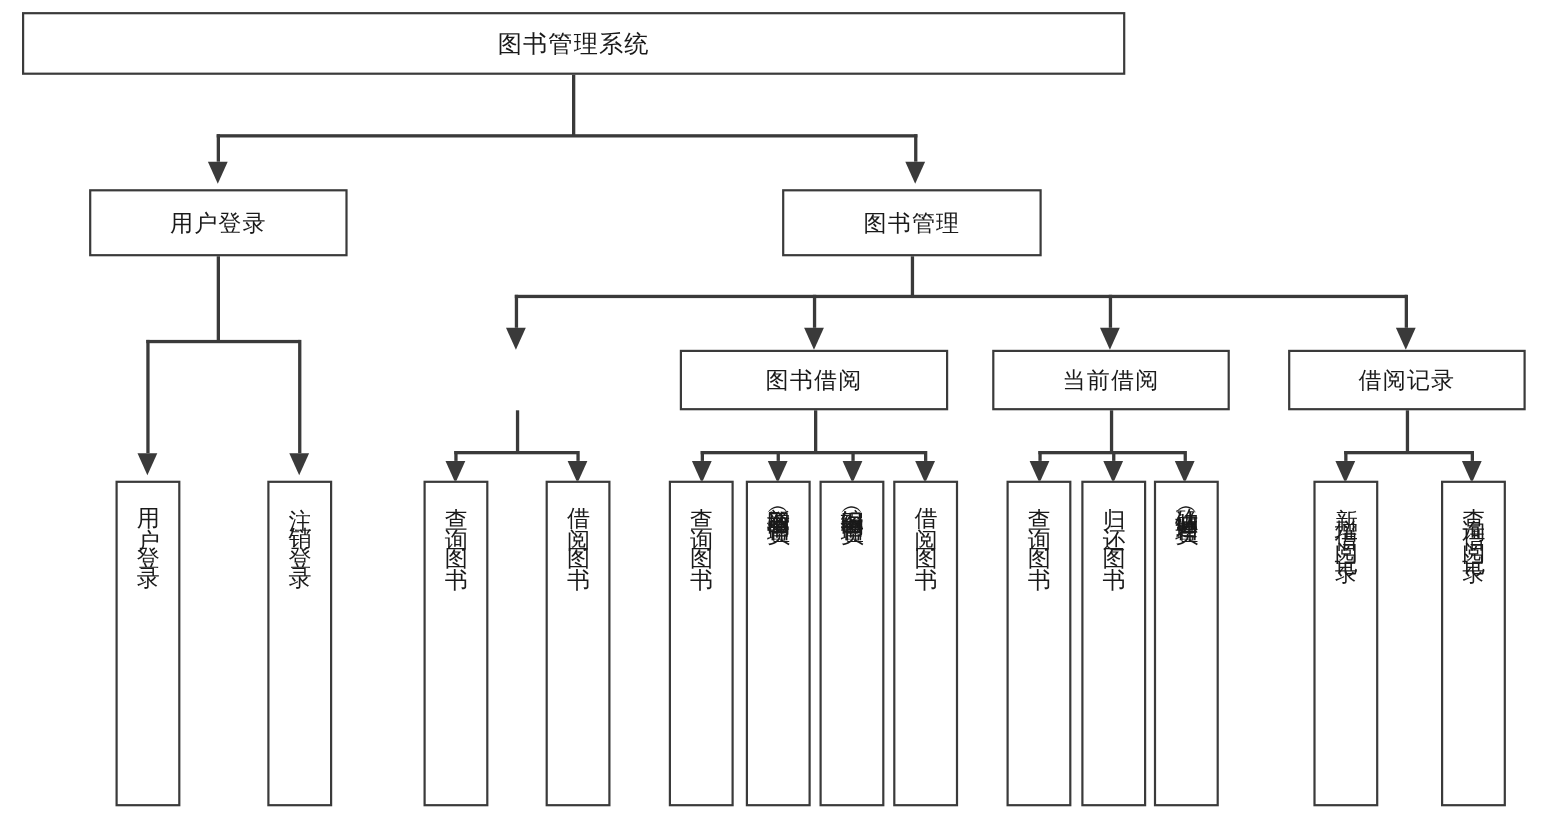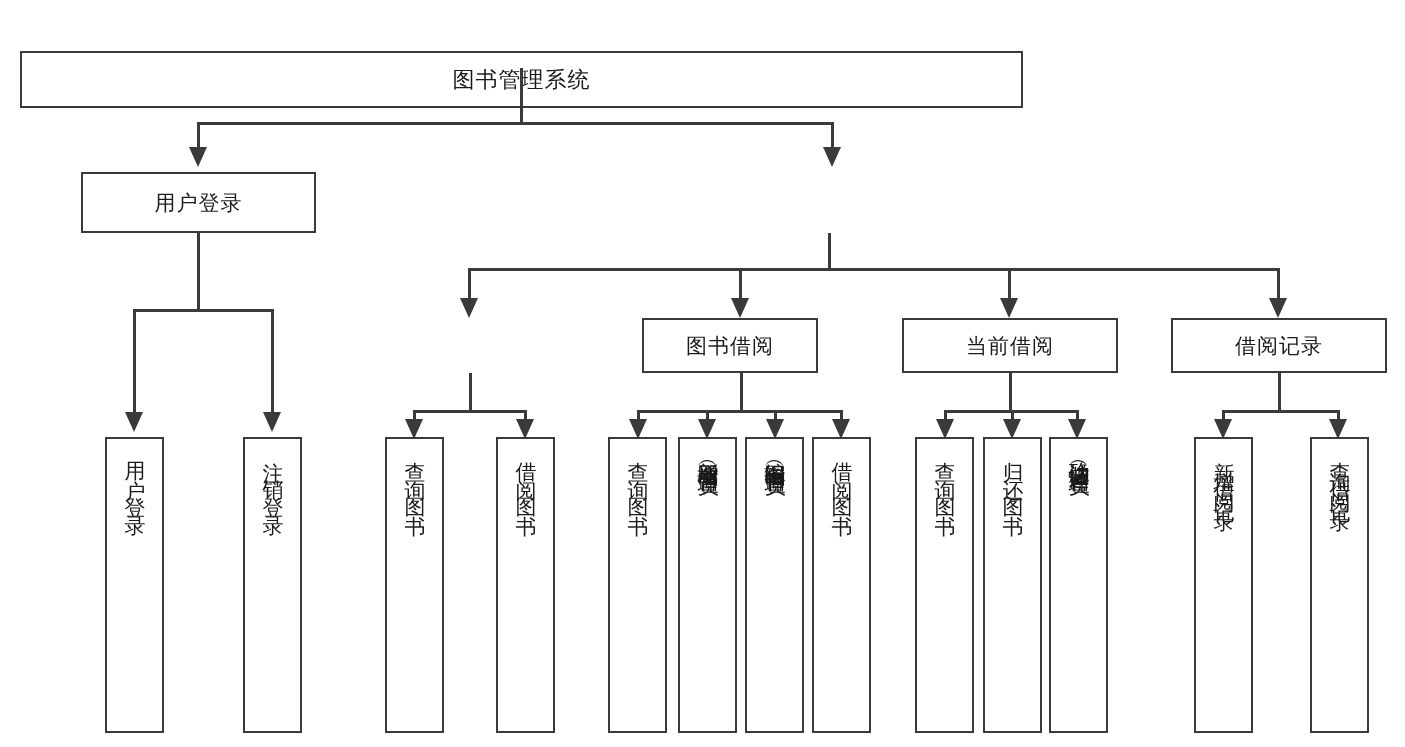--- a/index.html
+++ b/index.html
@@ -28,35 +28,34 @@
   .node-label {
     white-space: nowrap;
     letter-spacing: 1px;
   }
   
   #node-root {
     left: 20px;
     top: 11px;
     width: 1003px;
     height: 57px;
-    margin-top: 40px;
   }
   #node-root .node-label { font-size: 22px; }
 
   
   .lvl2 { height: 61px; }
   .lvl2 .node-label { font-size: 21px; }
   #node-user-login { left: 81px;  top: 172px; width: 235px; }
   #node-book-mgmt  { left: 711px; top: 172px; width: 236px; }
 
   
   .lvl3 { top: 318px; height: 55px; }
   .lvl3 .node-label { font-size: 21px; }
   #node-new-book-rec  { left: 362px;  width: 216px; }
-  #node-book-borrow   { left: 642px;  width: 176px; }
+  #node-book-borrow   { left: 618px;  width: 244px; }
   #node-current-borrow{ left: 902px;  width: 216px; }
   #node-borrow-record { left: 1171px; width: 216px; }
 
   
   .leaf {
     top: 437px;
     height: 296px;
     width: 59px;
     align-items: flex-start;
     justify-content: center;
@@ -118,20 +117,23 @@
 
   <div class="line vline" style="left:520px; top:68px; height:56px;"></div>
   <div class="line hline" style="left:197px; top:122px; width:637px;"></div>
   <div class="line vline" style="left:197px; top:122px; height:25px;"></div>
   <div class="arrow" style="left:189px; top:147px;"></div>
   <div class="line vline" style="left:831px; top:122px; height:25px;"></div>
   <div class="arrow" style="left:823px; top:147px;"></div>
 
   <div class="node lvl2" id="node-user-login">
     <span class="node-label">用户登录</span>
+  </div>
+  <div class="node lvl2" id="node-book-mgmt">
+    <span class="node-label">图书管理</span>
   </div>
 
   <div class="line vline" style="left:197px; top:233px; height:78px;"></div>
   <div class="line hline" style="left:133px; top:309px; width:140px;"></div>
   <div class="line vline" style="left:133px; top:309px; height:103px;"></div>
   <div class="arrow" style="left:125px; top:412px;"></div>
   <div class="line vline" style="left:271px; top:309px; height:103px;"></div>
   <div class="arrow" style="left:263px; top:412px;"></div>
 
   <div class="line vline" style="left:828px; top:233px; height:37px;"></div>

